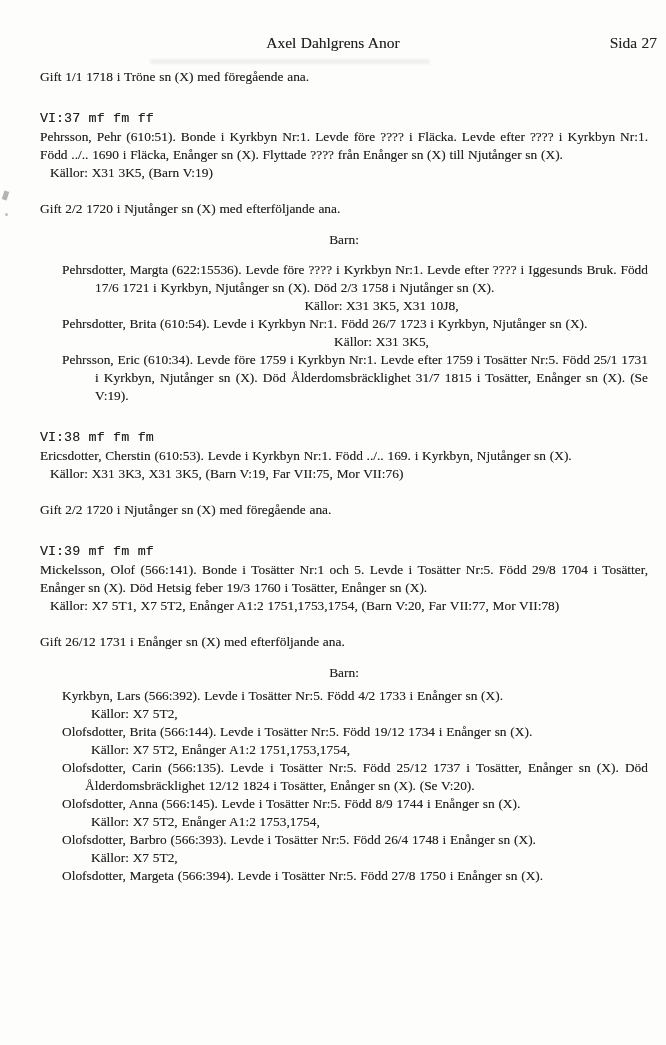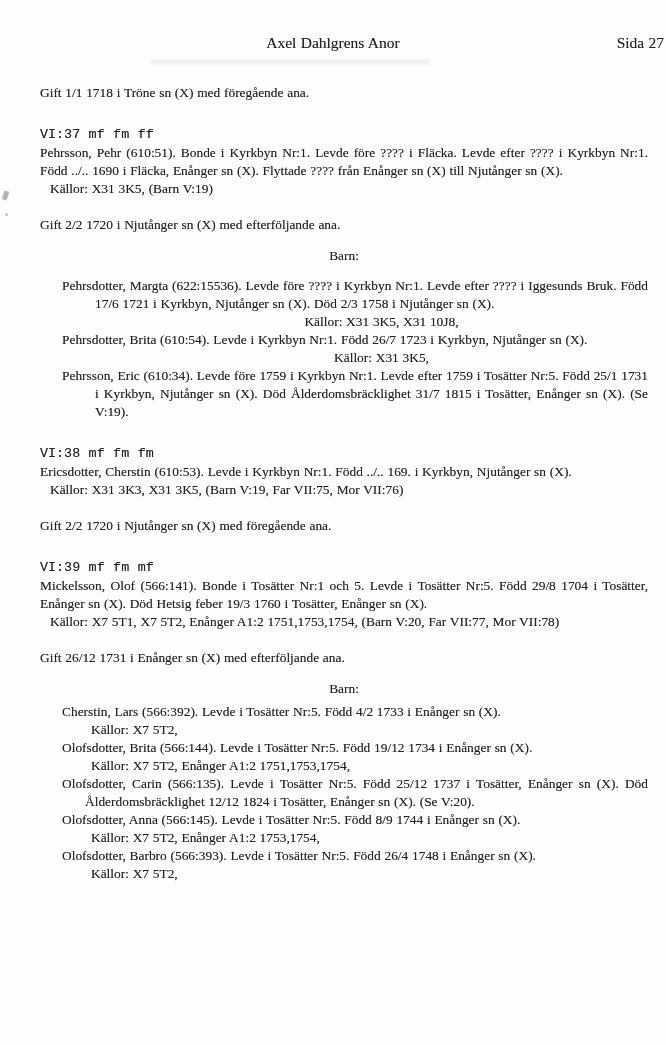--- a/index.html
+++ b/index.html
@@ -8,23 +8,23 @@
     width:666px;height:1045px;
     background:#fdfdfc;
     overflow:hidden;
     font-family:"Liberation Serif","DejaVu Serif",serif;
     color:#222;
     font-size:13.4px;
     line-height:18px;
     word-spacing:0.4px;
     text-shadow:0 0 0.4px rgba(40,40,40,0.45);
   }
-  .header{position:relative;padding-top:34px;height:20px;text-decoration:underline;}
+  .header{position:relative;padding-top:18px;height:20px;text-decoration:underline;}
   .title{position:absolute;left:0;right:0;top:34px;text-align:center;font-size:15.5px;}
-  .pagenum{position:absolute;right:2px;top:34px;font-size:15.5px;}
+  .pagenum{position:absolute;right:9px;top:34px;font-size:15.5px;}
   .content{padding:0 18px 0 40px;}
   .gift{margin-top:18px;}
   .gift.first{margin-top:30px;}
   .person{margin-top:24px;text-align:justify;}
   .person .ref{text-align:left;font-family:Liberation Mono, monospace;}
   .psources{text-indent:10px;}
   .barn{margin-top:13px;text-align:center;}
   .children{margin-top:12px;}
   .children.g2{margin-top:5px;}
   .child{text-align:justify;}
@@ -94,34 +94,37 @@
       <div class="pbody"><b>Mickelsson,</b> <span>Olof (566:141). Bonde i Tosätter Nr:1 och 5. Levde i Tosätter Nr:5. Född 29/8 1704 i Tosätter, Enånger sn (X). Död Hetsig feber 19/3 1760 i Tosätter, Enånger sn (X).</span></div>
       <div class="psources">Källor: X7 5T1, X7 5T2, Enånger A1:2 1751,1753,1754, (Barn V:20, Far VII:77, Mor VII:78)</div>
     </div>
 
     <div class="gift">Gift 26/12 1731 i Enånger sn (X) med efterföljande ana.</div>
 
     <div class="barn">Barn:</div>
 
     <div class="children g2">
       <div class="child">
-        <b>Cherstin,</b> <span>Lars (566:392). Levde i Tosätter Nr:5. Född 4/2 1733 i Enånger sn (X).</span>
+        <b>Kyrkbyn,</b> <span>Lars (566:392). Levde i Tosätter Nr:5. Född 4/2 1733 i Enånger sn (X).</span>
         <div class="csources">Källor: X7 5T2,</div>
       </div>
       <div class="child">
         <b>Olofsdotter,</b> <span>Brita (566:144). Levde i Tosätter Nr:5. Född 19/12 1734 i Enånger sn (X).</span>
         <div class="csources">Källor: X7 5T2, Enånger A1:2 1751,1753,1754,</div>
       </div>
       <div class="child">
         <b>Olofsdotter,</b> <span>Carin (566:135). Levde i Tosätter Nr:5. Född 25/12 1737 i Tosätter, Enånger sn (X). Död Ålderdomsbräcklighet 12/12 1824 i Tosätter, Enånger sn (X). (Se V:20).</span>
       </div>
       <div class="child">
         <b>Olofsdotter,</b> <span>Anna (566:145). Levde i Tosätter Nr:5. Född 8/9 1744 i Enånger sn (X).</span>
         <div class="csources">Källor: X7 5T2, Enånger A1:2 1753,1754,</div>
       </div>
       <div class="child">
         <b>Olofsdotter,</b> <span>Barbro (566:393). Levde i Tosätter Nr:5. Född 26/4 1748 i Enånger sn (X).</span>
         <div class="csources">Källor: X7 5T2,</div>
       </div>
+      <div class="child">
+        <b>Olofsdotter,</b> <span>Margeta (566:394). Levde i Tosätter Nr:5. Född 27/8 1750 i Enånger sn (X).</span>
+      </div>
     </div>
 
   </div>
 </div>
 
 </body></html>

